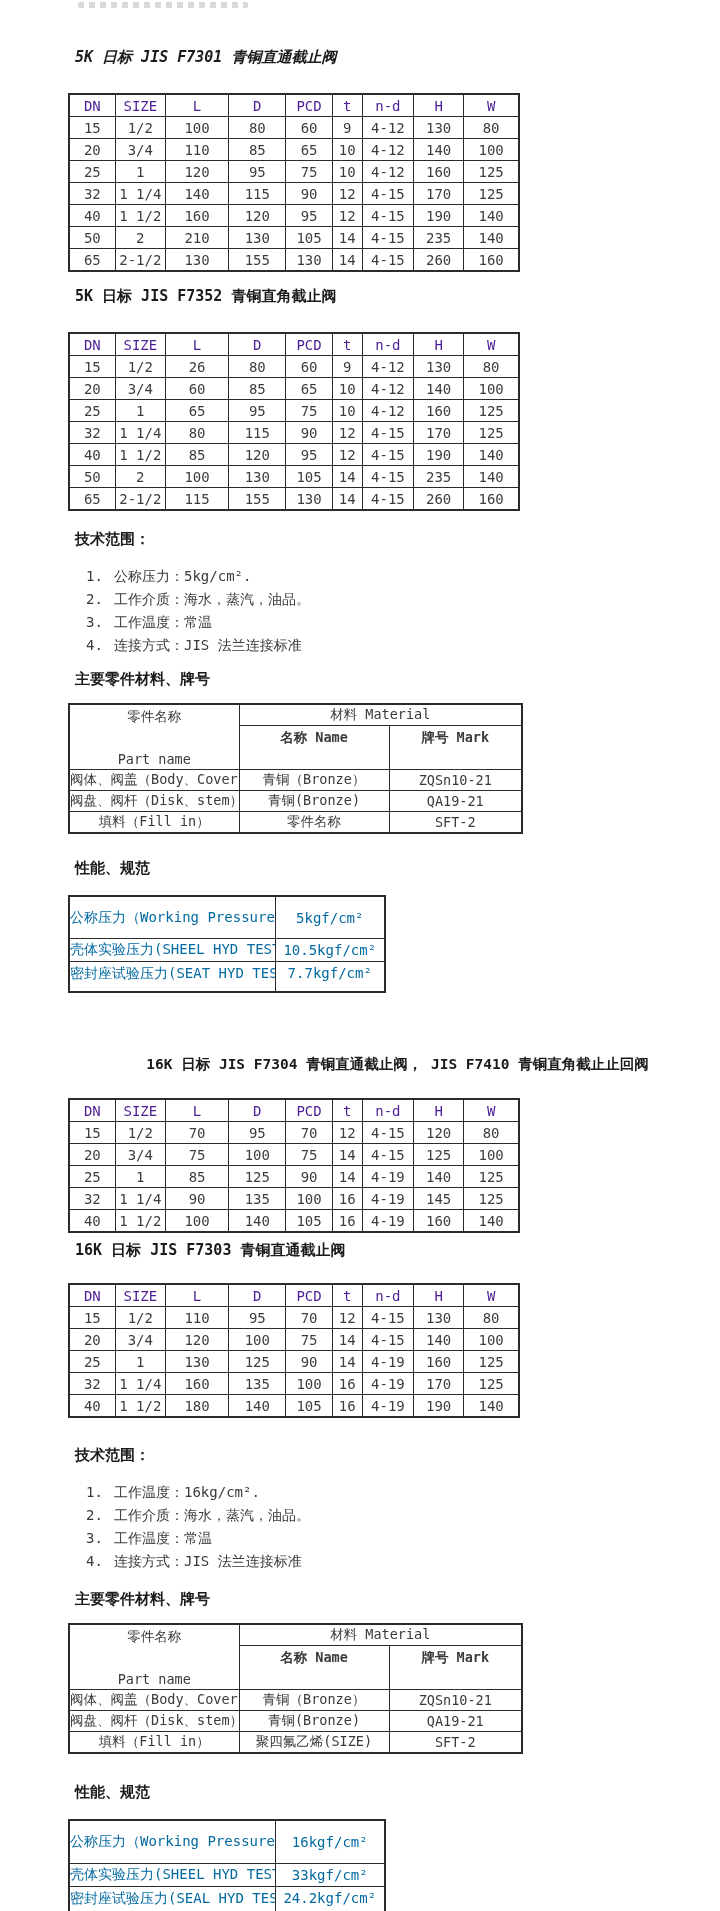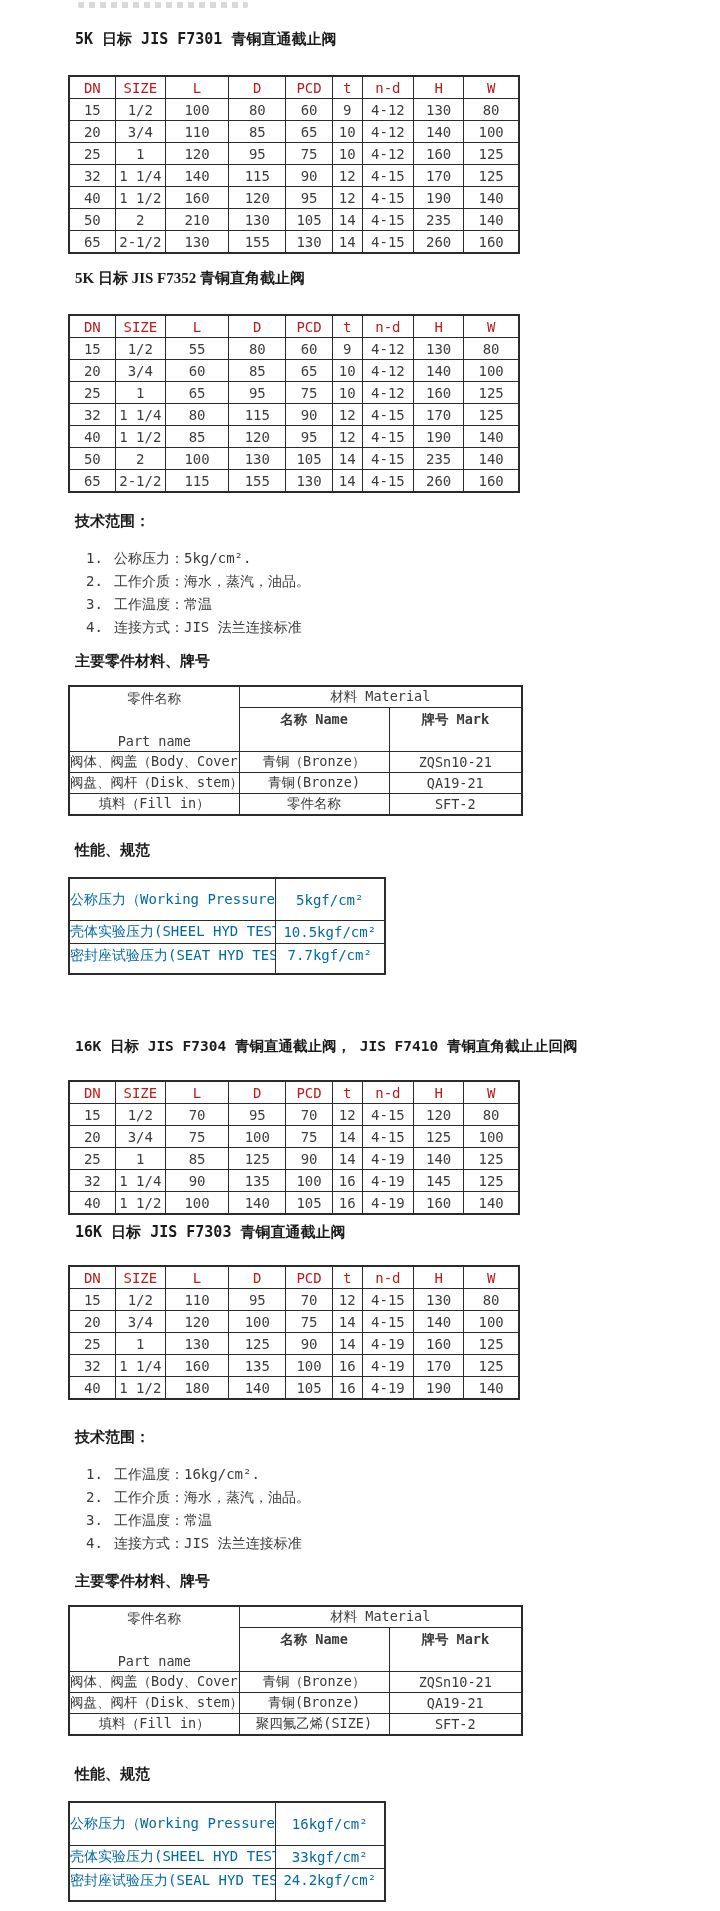--- a/index.html
+++ b/index.html
@@ -9,36 +9,36 @@
     color:#333;-webkit-font-smoothing:antialiased;
   }
   .smudge{
     margin:2px 0 0 78px;width:170px;height:6px;opacity:.45;border-radius:2px;
     background:repeating-linear-gradient(90deg,#aaa 0 6px,transparent 6px 11px);
   }
   .heading{
     margin-left:75px;font-size:15px;font-weight:bold;color:#1b1b1b;
     height:18px;line-height:18px;white-space:nowrap;
   }
-  .h1{margin-top:22px;}
-  .h2{margin-top:15px;font-family:Liberation Serif, serif;}
-  .h3{margin-top:62px;}
+  .h1{margin-top:40px;font-style:italic;}
+  .h2{margin-top:15px;}
+  .h3{margin-top:62px;text-align:center;}
   .h4{margin-top:8px;}
   .sub{font-size:14.5px;}
   
   table{border-collapse:collapse;table-layout:fixed;}
   .dim-table{
     margin:27px 0 0 68px;width:452px;font-size:14px;color:#3d3d3d;
     text-align:center;border:2px solid #2b2b2b;
   }
   .dim-table th,.dim-table td{
     border:1px solid #2b2b2b;padding:0;height:21px;font-weight:normal;
     overflow:hidden;white-space:nowrap;
   }
-  .dim-table th{color:#b91c1c;}
+  .dim-table th{color:#4c1d95;}
   .dim-table col:nth-child(1){width:46px;}
   .dim-table col:nth-child(2){width:50px;}
   .dim-table col:nth-child(3){width:63px;}
   .dim-table col:nth-child(4){width:57px;}
   .dim-table col:nth-child(5){width:46px;}
   .dim-table col:nth-child(6){width:30px;}
   .dim-table col:nth-child(7){width:51px;}
   .dim-table col:nth-child(8){width:50px;}
   .dim-table col:nth-child(9){width:55px;}
   .mt-t2{margin-top:27px;}
@@ -221,21 +221,21 @@
         <th>t</th>
         <th>n-d</th>
         <th>H</th>
         <th>W</th>
       </tr>
     </thead>
     <tbody>
       <tr>
         <td>15</td>
         <td>1/2</td>
-        <td>55</td>
+        <td>26</td>
         <td>80</td>
         <td>60</td>
         <td>9</td>
         <td>4-12</td>
         <td>130</td>
         <td>80</td>
       </tr>
       <tr>
         <td>20</td>
         <td>3/4</td>

